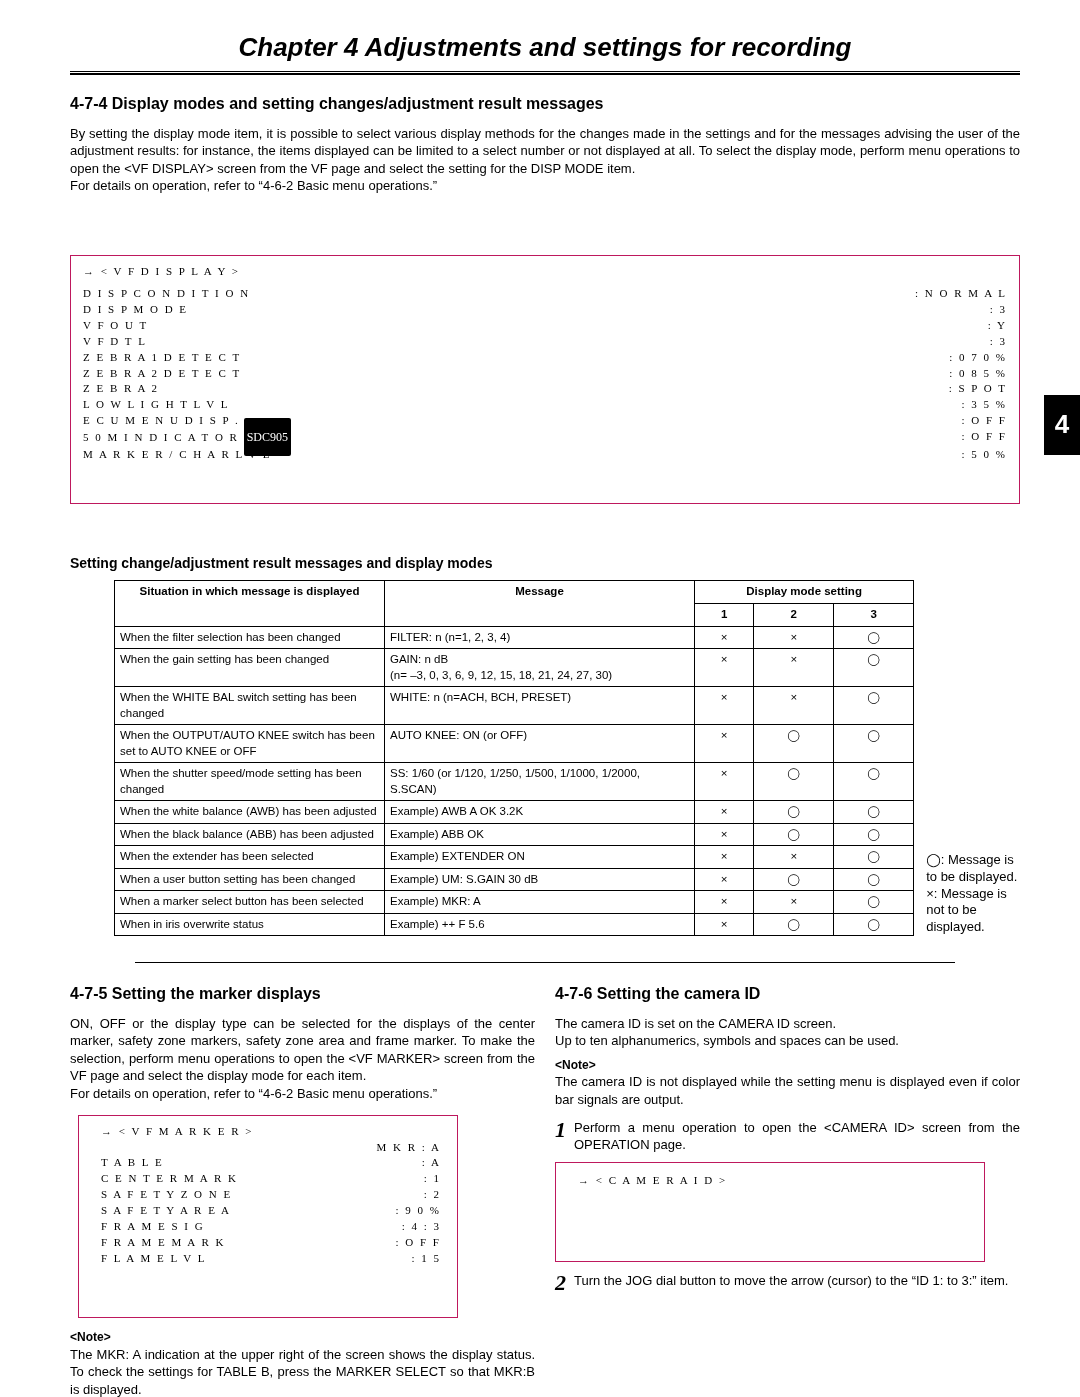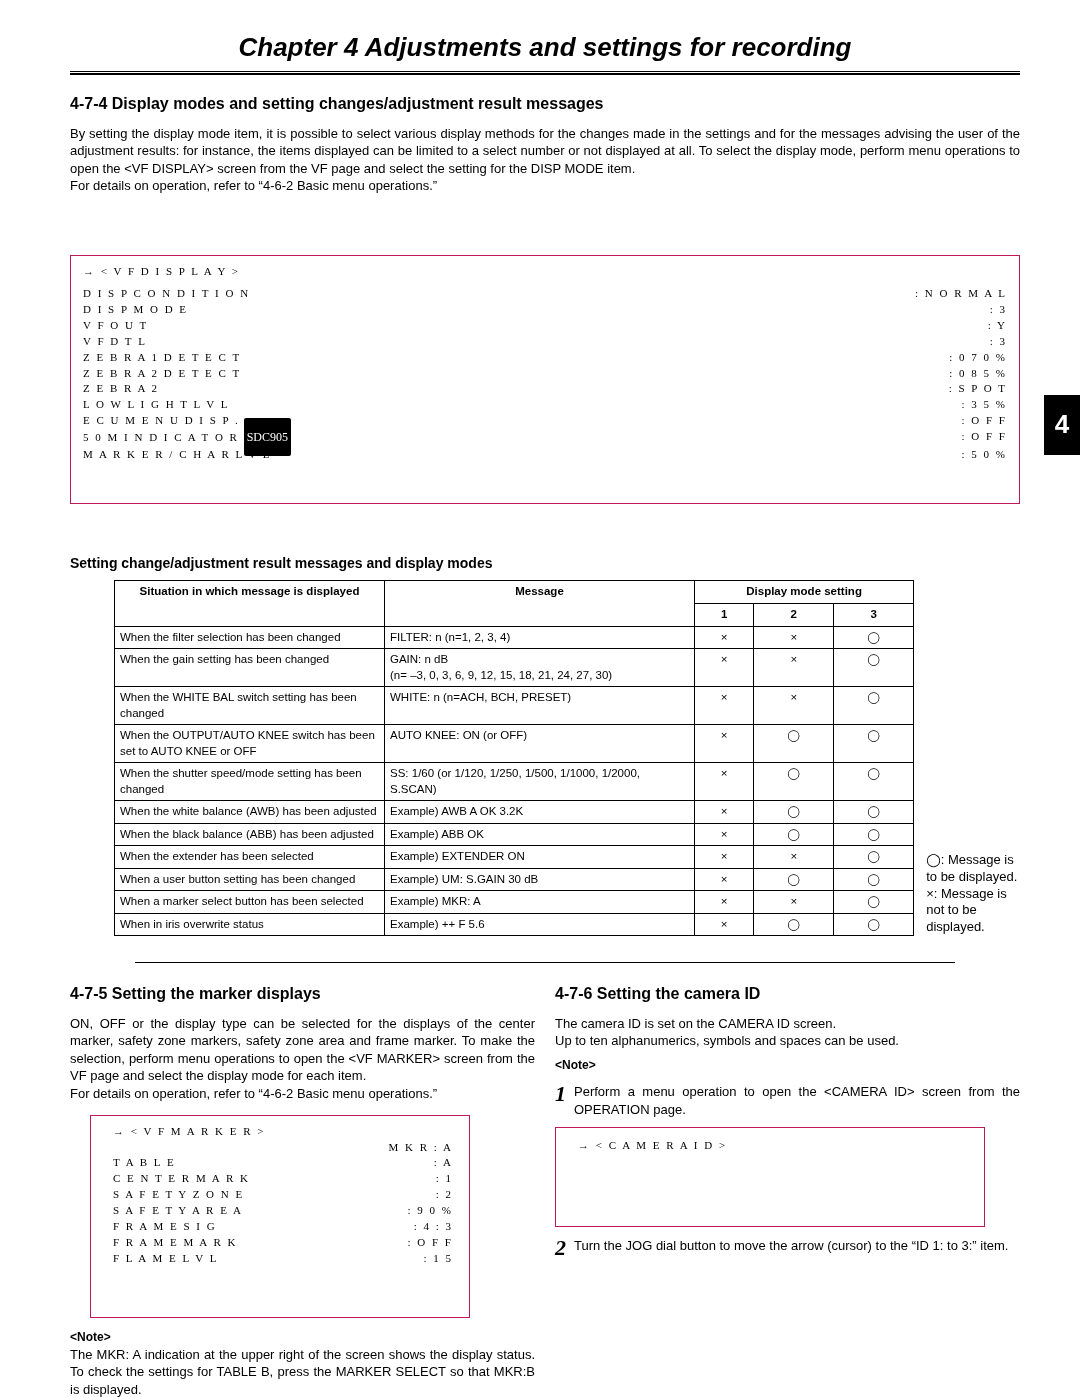--- a/index.html
+++ b/index.html
@@ -62,21 +62,21 @@
     vertical-align:top;
   }
   table.msg th { text-align:center; font-weight:bold; }
   table.msg td.c { text-align:center; }
   .legend { font-size:13px; line-height:1.3; padding-left:8px; width:110px;}
   .table-wrap { display:flex; align-items:flex-end; gap:4px;padding-left:44px;}
   hr.sep { border:none; border-top:1px solid #000; margin:26px auto 20px; width:820px;}
   .bottom-cols { display:flex; gap:20px;}
   .bcol { flex:1; }
   .note-lbl { font-weight:bold; font-size:12px;}
-  .screen-box.marker { padding:8px 16px 50px 22px; margin-top:12px; margin-left:20px; width:380px;}
+  .screen-box.marker { padding:8px 16px 50px 22px; margin-top:12px; margin-left:8px; width:380px;}
   .screen-box.camid { padding:10px 16px 60px 22px; margin-top:8px; width:430px;}
   .tag905 { background:#000; color:#fff; font-size:12px; padding:12px 3px; letter-spacing:0; border-radius:2px;}
   .step { display:flex; gap:8px; align-items:flex-start; margin-top:10px;}
   .stepnum { font-family:"Times New Roman", serif; font-size:22px; font-style:italic; font-weight:bold; line-height:1;}
   .pageno { text-align:right; font-size:15px; margin-top:20px;}
   .mkr-top { display:flex; justify-content:space-between;}
 </style>
 </head>
 <body>
 
@@ -292,20 +292,21 @@
       <span class="note-lbl">&lt;Note&gt;</span>
     </div>
     <div class="body-text">The MKR: A indication at the upper right of the screen shows the display status. To check the settings for TABLE B, press the MARKER SELECT so that MKR:B is displayed.</div>
   </div>
 
   <div class="bcol">
     <div class="sec-head">4-7-6 Setting the camera ID</div>
     <div>The camera ID is set on the CAMERA ID screen.</div>
     <div>Up to ten alphanumerics, symbols and spaces can be used.</div>
     <div style="margin-top:6px;"><span class="note-lbl">&lt;Note&gt;</span></div>
+    <div class="body-text">The camera ID is not displayed while the setting menu is displayed even if color bar signals are output.</div>
 
     <div class="step">
       <div class="stepnum">1</div>
       <div class="body-text">Perform a menu operation to open the &lt;CAMERA ID&gt; screen from the OPERATION page.</div>
     </div>
 
     <div class="screen-box camid">
       <div style="margin-bottom:12px;">→ &lt;  C A M E R A   I D  &gt;</div>
     </div>
 

